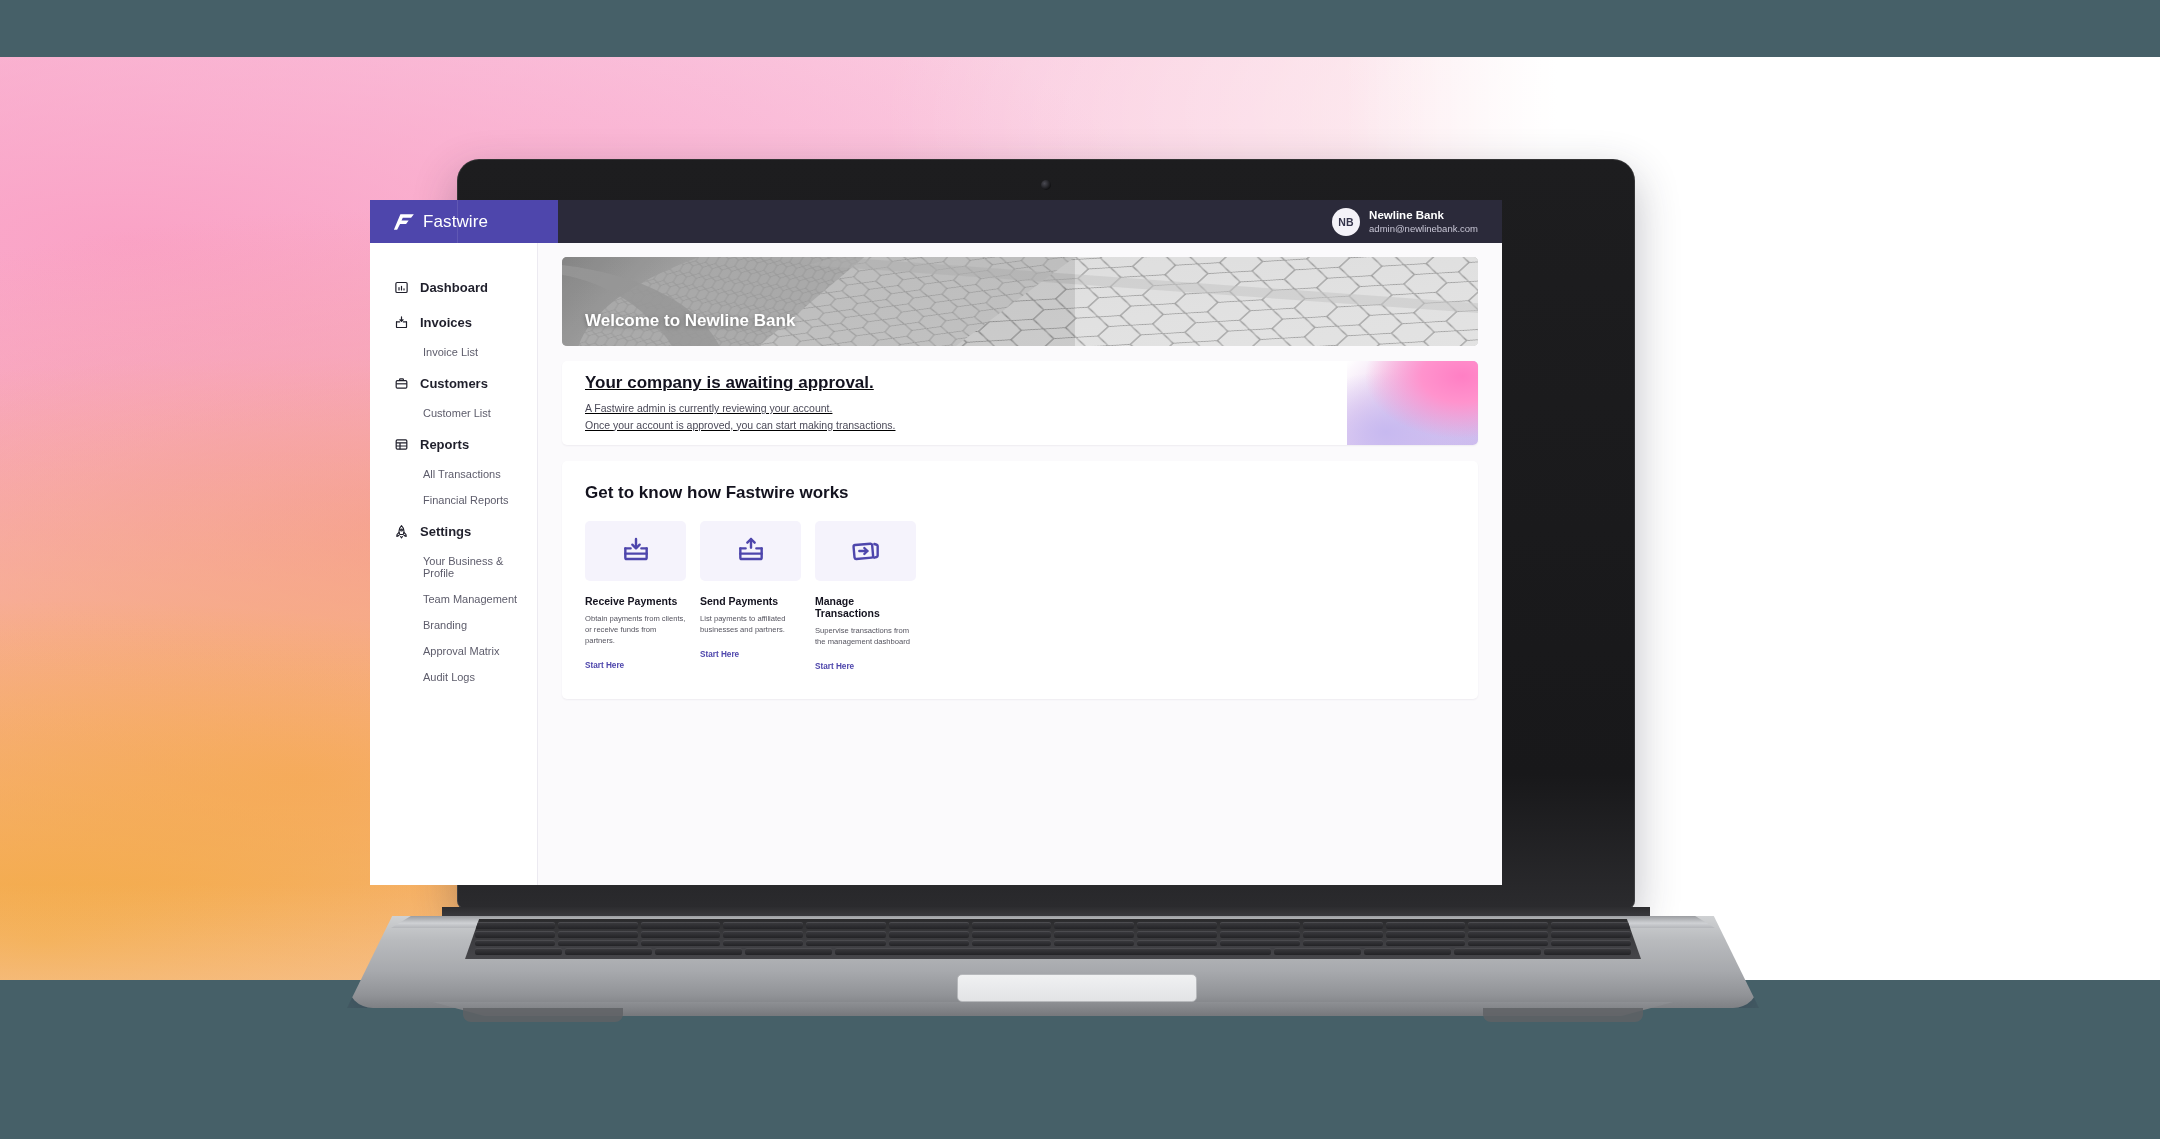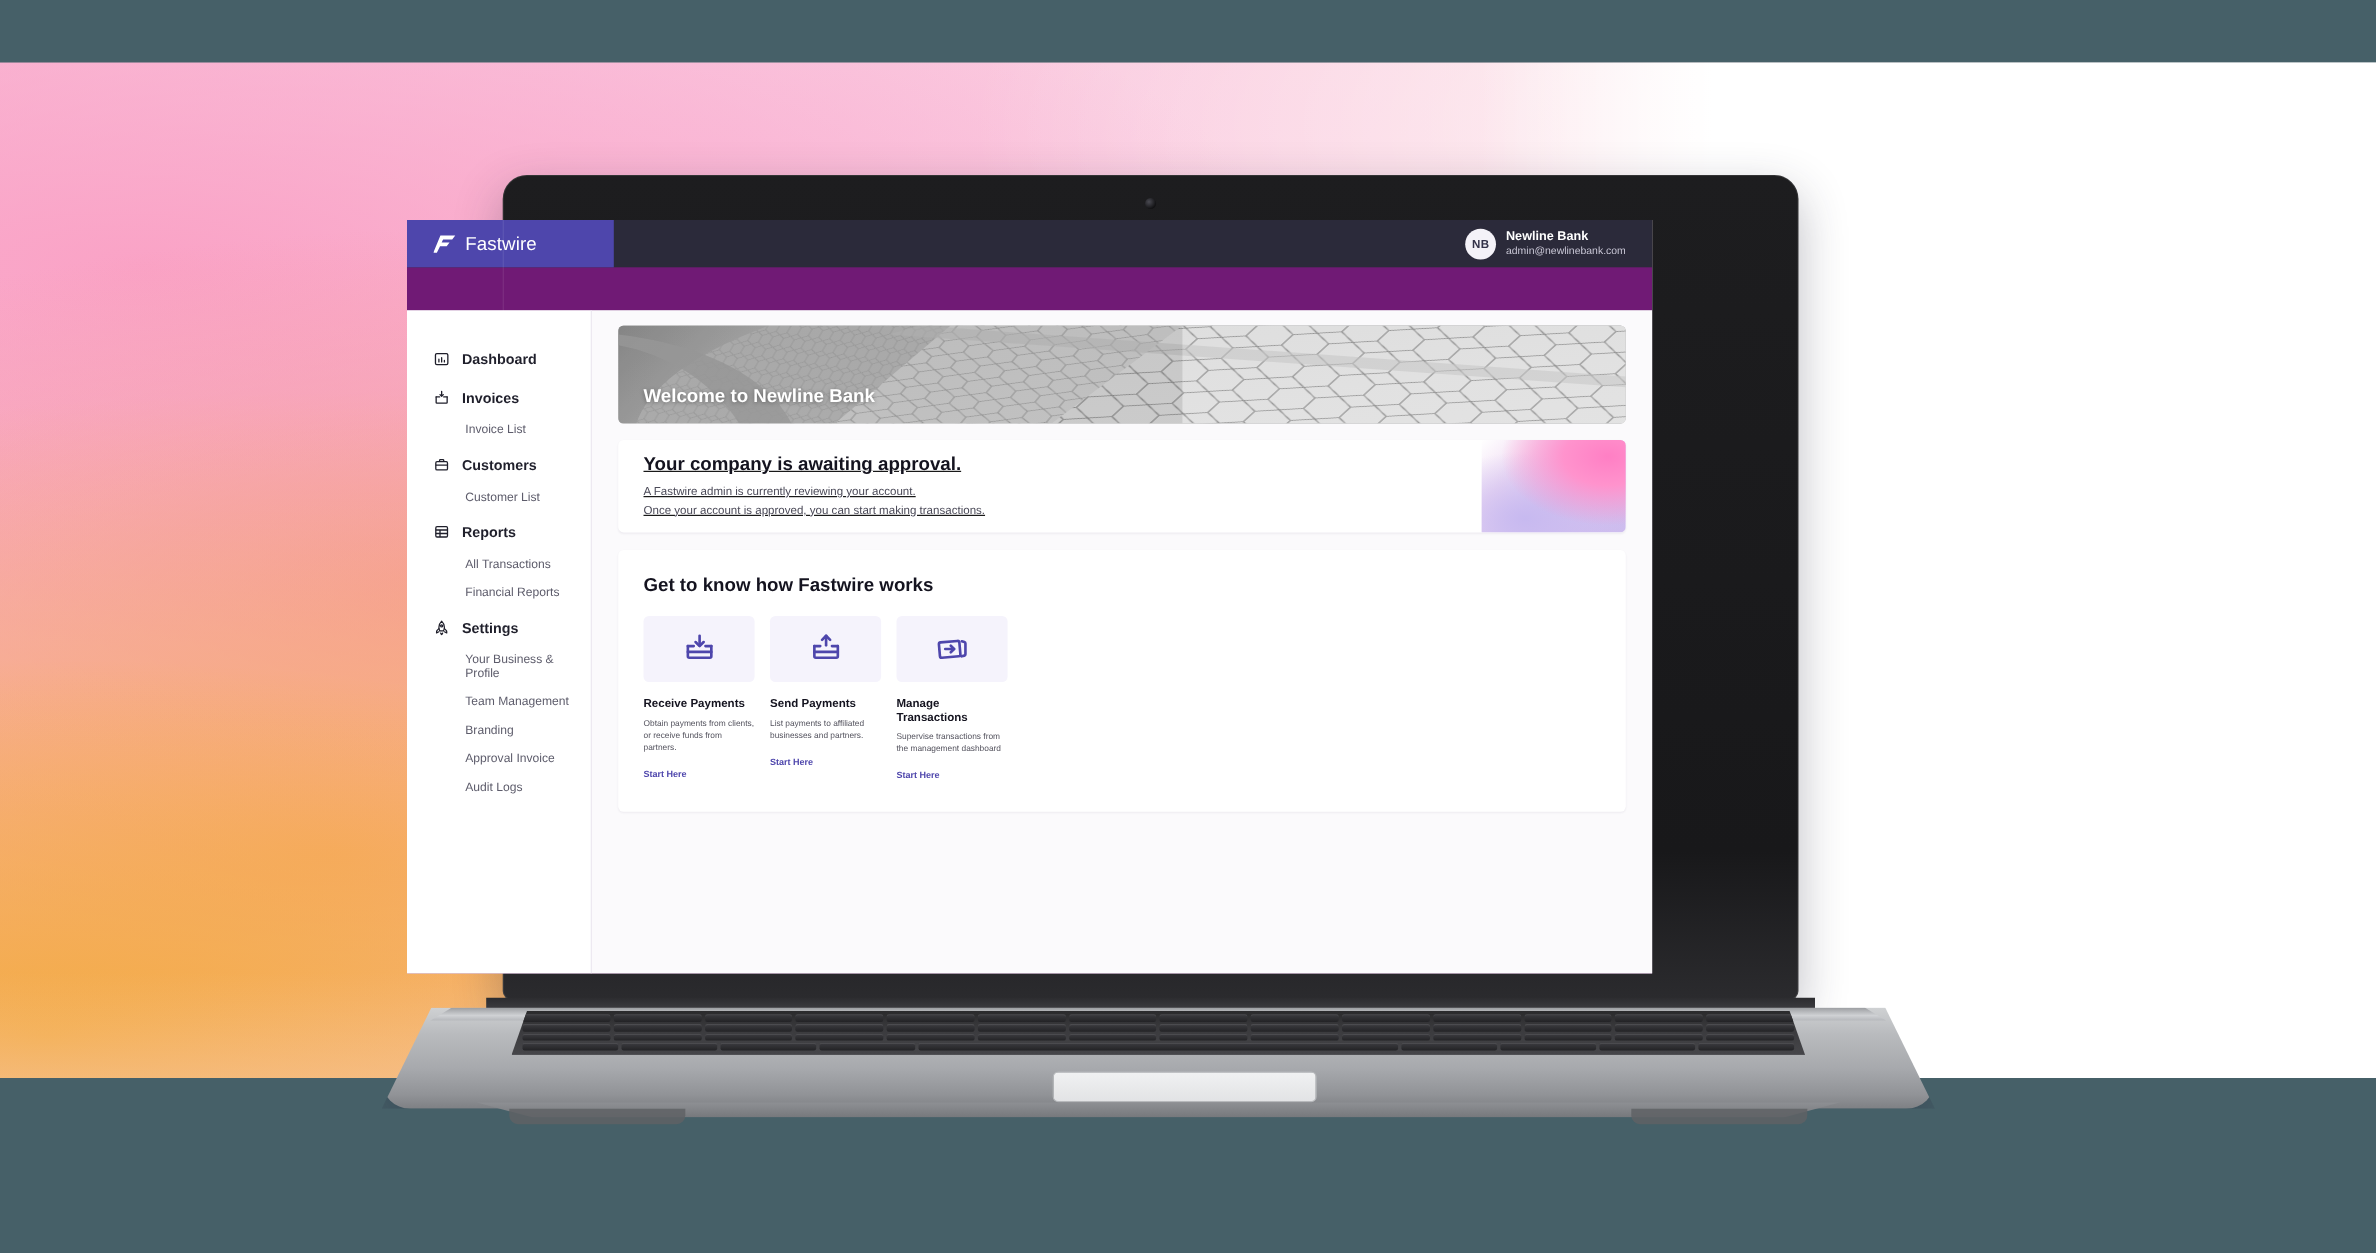--- a/index.html
+++ b/index.html
@@ -104,21 +104,21 @@
     clip-path:polygon(2% 0%, 98% 0%, 94% 100%, 6% 100%);
   }
   .foot-l, .foot-r {
     position:absolute; top:849px; width:160px; height:14px;
     background:#5f6165; border-radius:0 0 8px 8px; opacity:0.85;
   }
   .foot-l { left:116px; }
   .foot-r { left:1136px; }
 
   
-  .app { position:absolute; inset:0; display:flex; flex-direction:column; background:#701a75;gap:39px; }
+  .app { position:absolute; inset:0; display:flex; flex-direction:column; background:#22c55e; }
 
   .topbar { height:43px; display:flex; flex-shrink:0; background:#2b2a3a; }
   .brand {
     width:188px; height:43px; flex-shrink:0;
     background:#4e46ac;
     display:flex; align-items:center; gap:8px; padding-left:24px;
   }
   .brand-mark { width:21px; height:21px; flex-shrink:0; }
   .brand-name { color:#ffffff; font-size:17px; font-weight:400; letter-spacing:0.1px; }
 
@@ -290,21 +290,21 @@
                     <path d="M8 13.6L5.4 16.2c-.5.5-.8 1.2-.8 1.9v1.7l3.4-1.6"></path>
                     <path d="M16 13.6l2.6 2.6c.5.5.8 1.2.8 1.9v1.7l-3.4-1.6"></path>
                     <circle cx="12" cy="9.6" r="1.5"></circle>
                     <path d="M10.6 20.1c.5 1 .9 1.6 1.4 2.1.5-.5.9-1.1 1.4-2.1"></path>
                   </svg></span>
                 <span>Settings</span>
               </div>
               <div class="nav-sub">Your Business &amp; Profile</div>
               <div class="nav-sub">Team Management</div>
               <div class="nav-sub">Branding</div>
-              <div class="nav-sub">Approval Invoice</div>
+              <div class="nav-sub">Approval Matrix</div>
               <div class="nav-sub">Audit Logs</div>
             </div>
           </nav>
 
         <main class="main">
 
           <section class="hero">
             <div class="hero-art">
               <svg viewBox="0 0 1000 200" preserveAspectRatio="none" style="width:100%;height:100%;display:block">
                 <defs>

